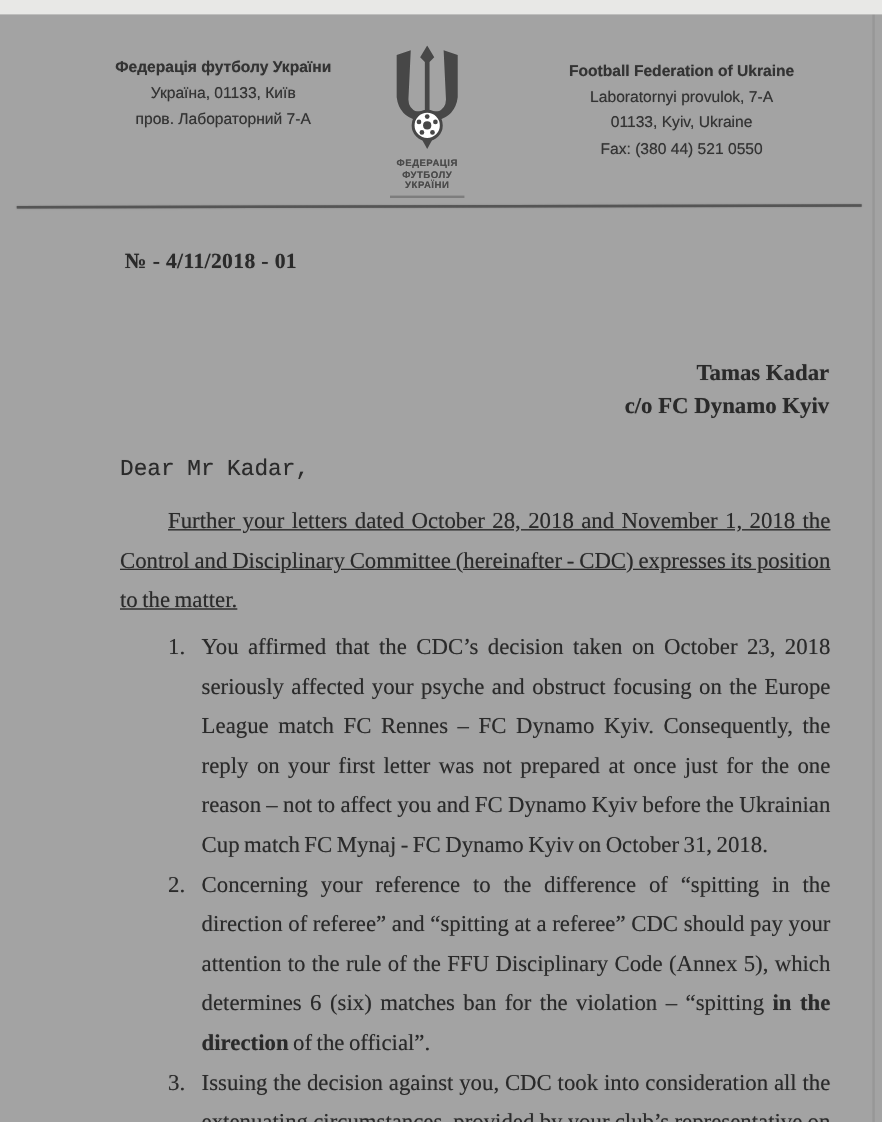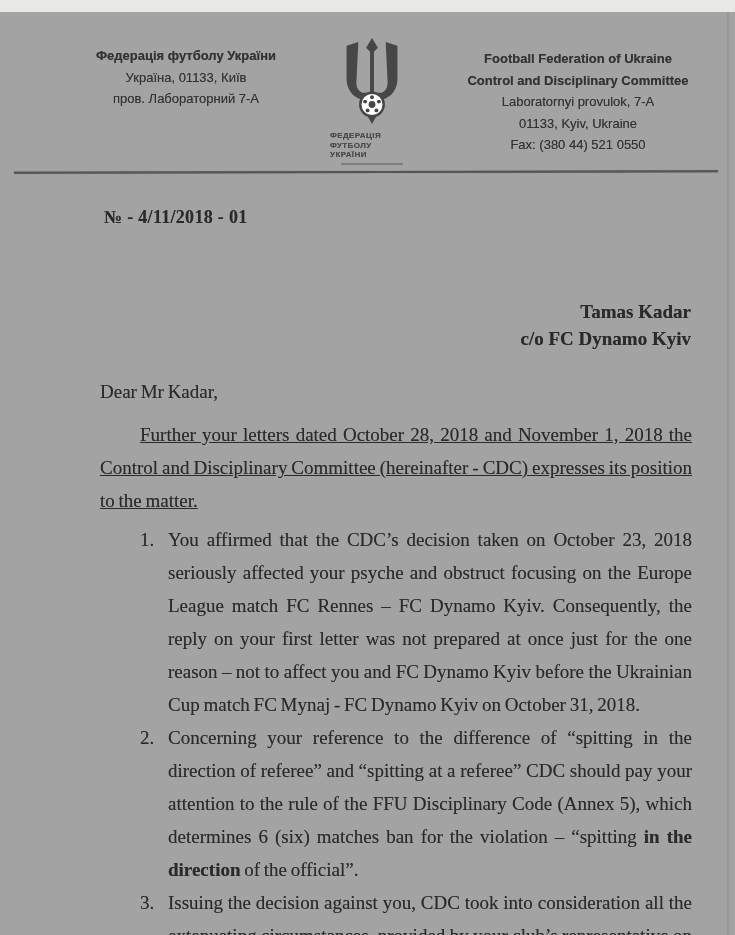--- a/index.html
+++ b/index.html
@@ -16,24 +16,24 @@
   .scan-edge{position:absolute;right:6px;top:0;bottom:0;width:2px;background:rgba(110,110,110,.22);}
 
   
   .lh-left,.lh-right{
     position:absolute;top:33px;text-align:center;
     font-family:"Liberation Sans","DejaVu Sans",sans-serif;
     font-size:13px;line-height:21.5px;color:#333;
     text-shadow:0 0 .6px rgba(40,40,40,.55);
   }
   .lh-left{left:40px;width:292px;}
-  .lh-right{left:437px;width:282px;top:36px;}
+  .lh-right{left:427px;width:282px;top:36px;}
   .lh-bold{font-weight:bold;}
 
-  .emblem{position:absolute;left:330px;top:26px;width:84px;}
+  .emblem{position:absolute;left:314px;top:26px;width:84px;text-align:center;}
   .emblem svg{display:block;margin:0 auto;}
   .emblem-caption{
     margin-top:3px;
     font-family:"Liberation Sans","DejaVu Sans",sans-serif;
     font-weight:bold;font-size:8px;line-height:9.5px;
     letter-spacing:.4px;color:#4a4a4a;
     text-shadow:0 0 .5px rgba(60,60,60,.6);
   }
   .emblem-fineprint{width:62px;height:2px;margin:3px auto 0;background:rgba(95,95,95,.55);}
 
@@ -57,21 +57,21 @@
     text-shadow:0 0 .6px rgba(30,30,30,.5);
     font-family:Liberation Serif, serif;
   }
 
   
   .body{
     position:absolute;left:100px;top:363px;width:592px;
     font-size:19px;line-height:33px;word-spacing:-1px;
     text-shadow:0 0 .6px rgba(35,35,35,.45);
   }
-  .salutation{text-align:left;}
+  .salutation{text-align:left;font-family:Liberation Mono, monospace;}
   .intro{margin:10px 0 0;text-indent:40px;text-align:justify;text-decoration:underline;}
   .list{margin-top:6px;}
   .item{position:relative;padding-left:68px;}
   .item .num{position:absolute;left:40px;top:0;}
   .item .itext{display:block;text-align:justify;}
   .item .itext b{font-weight:bold;}
 </style>
 </head>
 <body>
 
@@ -107,21 +107,20 @@
     <div class="emblem-caption">
       <div>ФЕДЕРАЦІЯ</div>
       <div>ФУТБОЛУ</div>
       <div>УКРАЇНИ</div>
     </div>
     <div class="emblem-fineprint"></div>
   </div>
 
   <div class="lh-right">
     <div class="lh-bold">Football Federation of Ukraine</div>
-    <div class="lh-bold">Control and Disciplinary Committee</div>
     <div>Laboratornyi provulok, 7-A</div>
     <div>01133, Kyiv, Ukraine</div>
     <div>Fax: (380 44) 521 0550</div>
   </div>
 
   <div class="rule"></div>
 
   <div class="ref">№ - 4/11/2018 - 01</div>
 
   <div class="addressee">

